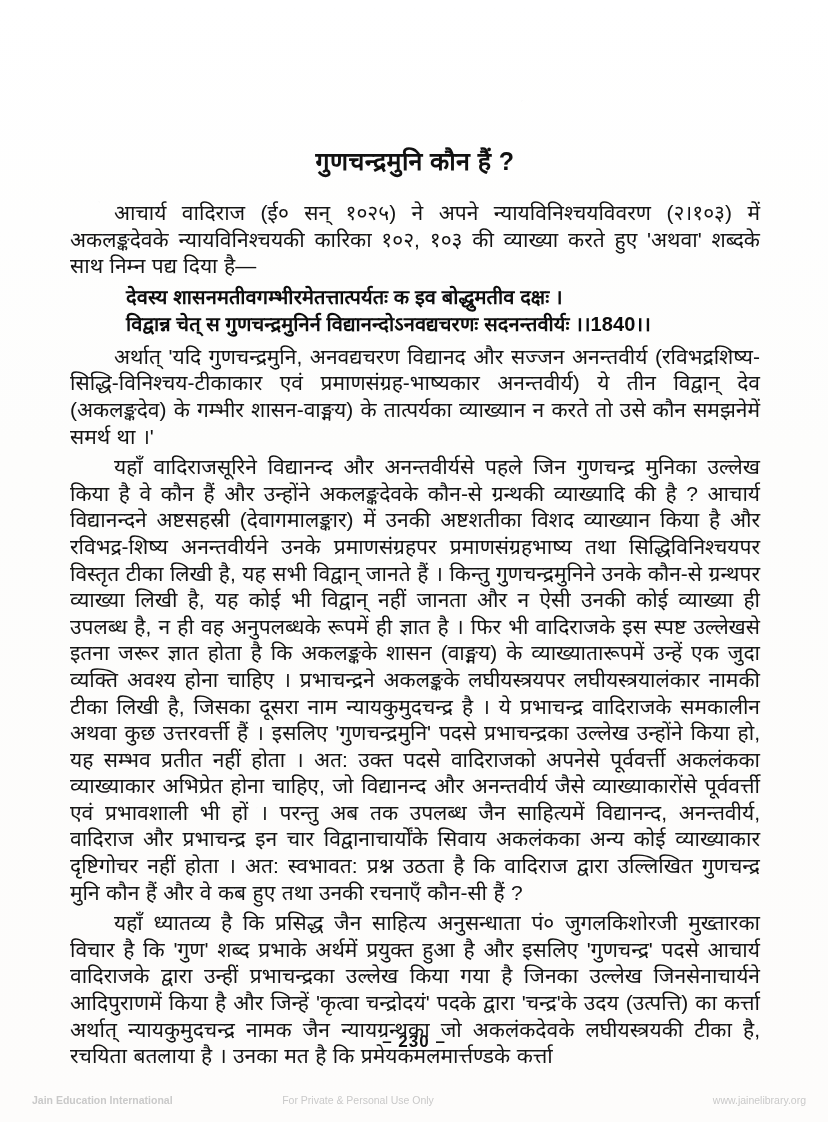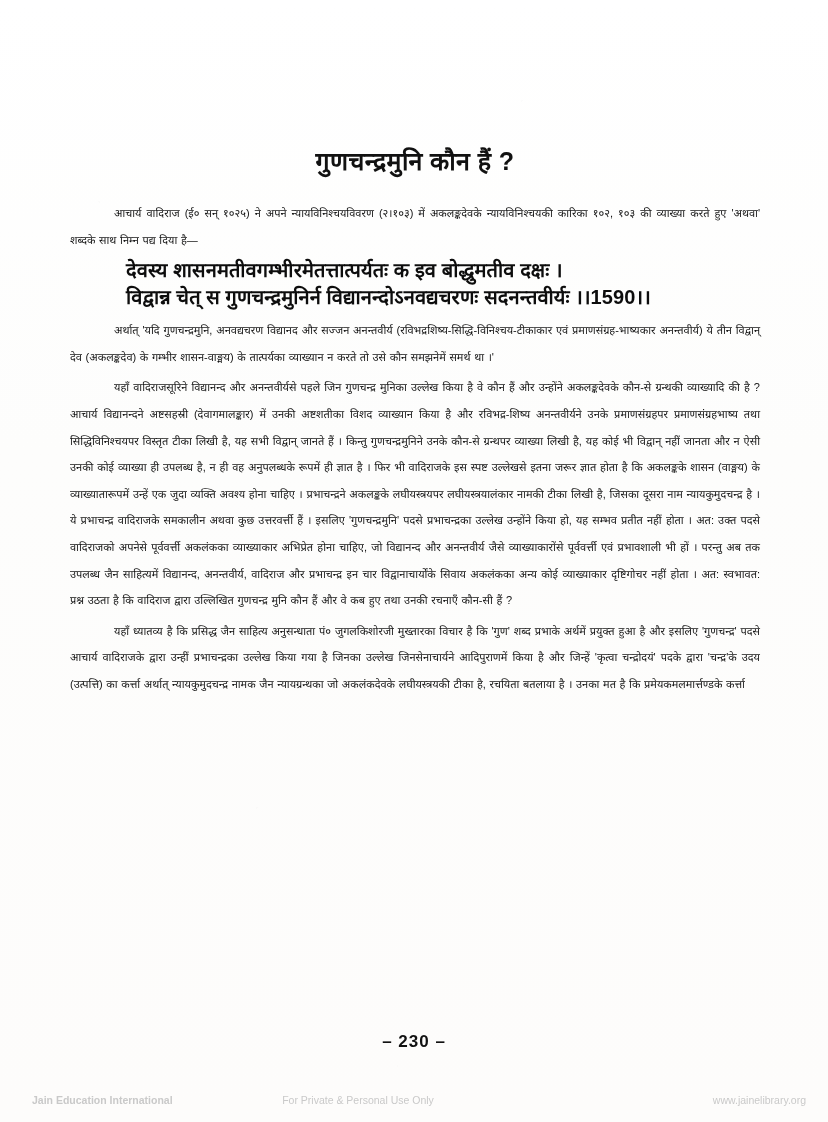--- a/index.html
+++ b/index.html
@@ -59,21 +59,21 @@
   .body-block {
     position: absolute;
     top: 200px;
     left: 0;
     width: 690px;
   }
 
   p.para {
     margin: 0 0 4px 0;
     padding: 0;
-    font-size: 11px;
+    font-size: 21px;
     line-height: 26.6px;
     color: #141414;
     text-align: justify;
     text-justify: inter-word;
     word-spacing: 0.6px;
     font-family: "Liberation Sans", "DejaVu Sans", sans-serif;
     text-indent: 44px;
   }
 
   .verse {
@@ -145,21 +145,21 @@
   <div class="content">
 
     <h1 class="page-title">गुणचन्द्रमुनि कौन हैं ?</h1>
 
     <div class="body-block">
 
       <p class="para">आचार्य वादिराज (ई० सन् १०२५) ने अपने न्यायविनिश्चयविवरण (२।१०३) में अकलङ्कदेवके न्यायविनिश्चयकी कारिका १०२, १०३ की व्याख्या करते हुए 'अथवा' शब्दके साथ निम्न पद्य दिया है—</p>
 
       <div class="verse">
         <span class="verse-line">देवस्य   शासनमतीवगम्भीरमेतत्तात्पर्यतः   क   इव   बोद्धुमतीव   दक्षः ।</span>
-        <span class="verse-line">विद्वान्न चेत्  स  गुणचन्द्रमुनिर्न   विद्यानन्दोऽनवद्यचरणः   सदनन्तवीर्यः ।।1590।।</span>
+        <span class="verse-line">विद्वान्न चेत्  स  गुणचन्द्रमुनिर्न   विद्यानन्दोऽनवद्यचरणः   सदनन्तवीर्यः ।।1840।।</span>
       </div>
 
       <p class="para">अर्थात् 'यदि गुणचन्द्रमुनि, अनवद्यचरण विद्यानद और सज्जन अनन्तवीर्य (रविभद्रशिष्य-सिद्धि-विनिश्चय-टीकाकार एवं प्रमाणसंग्रह-भाष्यकार अनन्तवीर्य) ये तीन विद्वान् देव (अकलङ्कदेव) के गम्भीर शासन-वाङ्मय) के तात्पर्यका व्याख्यान न करते तो उसे कौन समझनेमें समर्थ था ।'</p>
 
       <p class="para para-main">यहाँ वादिराजसूरिने विद्यानन्द और अनन्तवीर्यसे पहले जिन गुणचन्द्र मुनिका उल्लेख किया है वे कौन हैं और उन्होंने अकलङ्कदेवके कौन-से ग्रन्थकी व्याख्यादि की है ? आचार्य विद्यानन्दने अष्टसहस्री (देवागमालङ्कार) में उनकी अष्टशतीका विशद व्याख्यान किया है और रविभद्र-शिष्य अनन्तवीर्यने उनके प्रमाणसंग्रहपर प्रमाणसंग्रहभाष्य तथा सिद्धिविनिश्चयपर विस्तृत टीका लिखी है, यह सभी विद्वान् जानते हैं । किन्तु गुणचन्द्रमुनिने उनके कौन-से ग्रन्थपर व्याख्या लिखी है, यह कोई भी विद्वान् नहीं जानता और न ऐसी उनकी कोई व्याख्या ही उपलब्ध है, न ही वह अनुपलब्धके रूपमें ही ज्ञात है । फिर भी वादिराजके इस स्पष्ट उल्लेखसे इतना जरूर ज्ञात होता है कि अकलङ्कके शासन (वाङ्मय) के व्याख्यातारूपमें उन्हें एक जुदा व्यक्ति अवश्य होना चाहिए । प्रभाचन्द्रने अकलङ्कके लघीयस्त्रयपर लघीयस्त्रयालंकार नामकी टीका लिखी है, जिसका दूसरा नाम न्यायकुमुदचन्द्र है । ये प्रभाचन्द्र वादिराजके समकालीन अथवा कुछ उत्तरवर्त्ती हैं । इसलिए 'गुणचन्द्रमुनि' पदसे प्रभाचन्द्रका उल्लेख उन्होंने किया हो, यह सम्भव प्रतीत नहीं होता । अत: उक्त पदसे वादिराजको अपनेसे पूर्ववर्त्ती अकलंकका व्याख्याकार अभिप्रेत होना चाहिए, जो विद्यानन्द और अनन्तवीर्य जैसे व्याख्याकारोंसे पूर्ववर्त्ती एवं प्रभावशाली भी हों । परन्तु अब तक उपलब्ध जैन साहित्यमें विद्यानन्द, अनन्तवीर्य, वादिराज और प्रभाचन्द्र इन चार विद्वानाचार्योंके सिवाय अकलंकका अन्य कोई व्याख्याकार दृष्टिगोचर नहीं होता । अत: स्वभावत: प्रश्न उठता है कि वादिराज द्वारा उल्लिखित गुणचन्द्र मुनि कौन हैं और वे कब हुए तथा उनकी रचनाएँ कौन-सी हैं ?</p>
 
 
       <p class="para">यहाँ ध्यातव्य है कि प्रसिद्ध जैन साहित्य अनुसन्धाता पं० जुगलकिशोरजी मुख्तारका विचार है कि 'गुण' शब्द प्रभाके अर्थमें प्रयुक्त हुआ है और इसलिए 'गुणचन्द्र' पदसे आचार्य वादिराजके द्वारा उन्हीं प्रभाचन्द्रका उल्लेख किया गया है जिनका उल्लेख जिनसेनाचार्यने आदिपुराणमें किया है और जिन्हें 'कृत्वा चन्द्रोदयं' पदके द्वारा 'चन्द्र'के उदय (उत्पत्ति) का कर्त्ता अर्थात् न्यायकुमुदचन्द्र नामक जैन न्यायग्रन्थका जो अकलंकदेवके लघीयस्त्रयकी टीका है, रचयिता बतलाया है । उनका मत है कि प्रमेयकमलमार्त्तण्डके कर्त्ता</p>
 
     </div>

